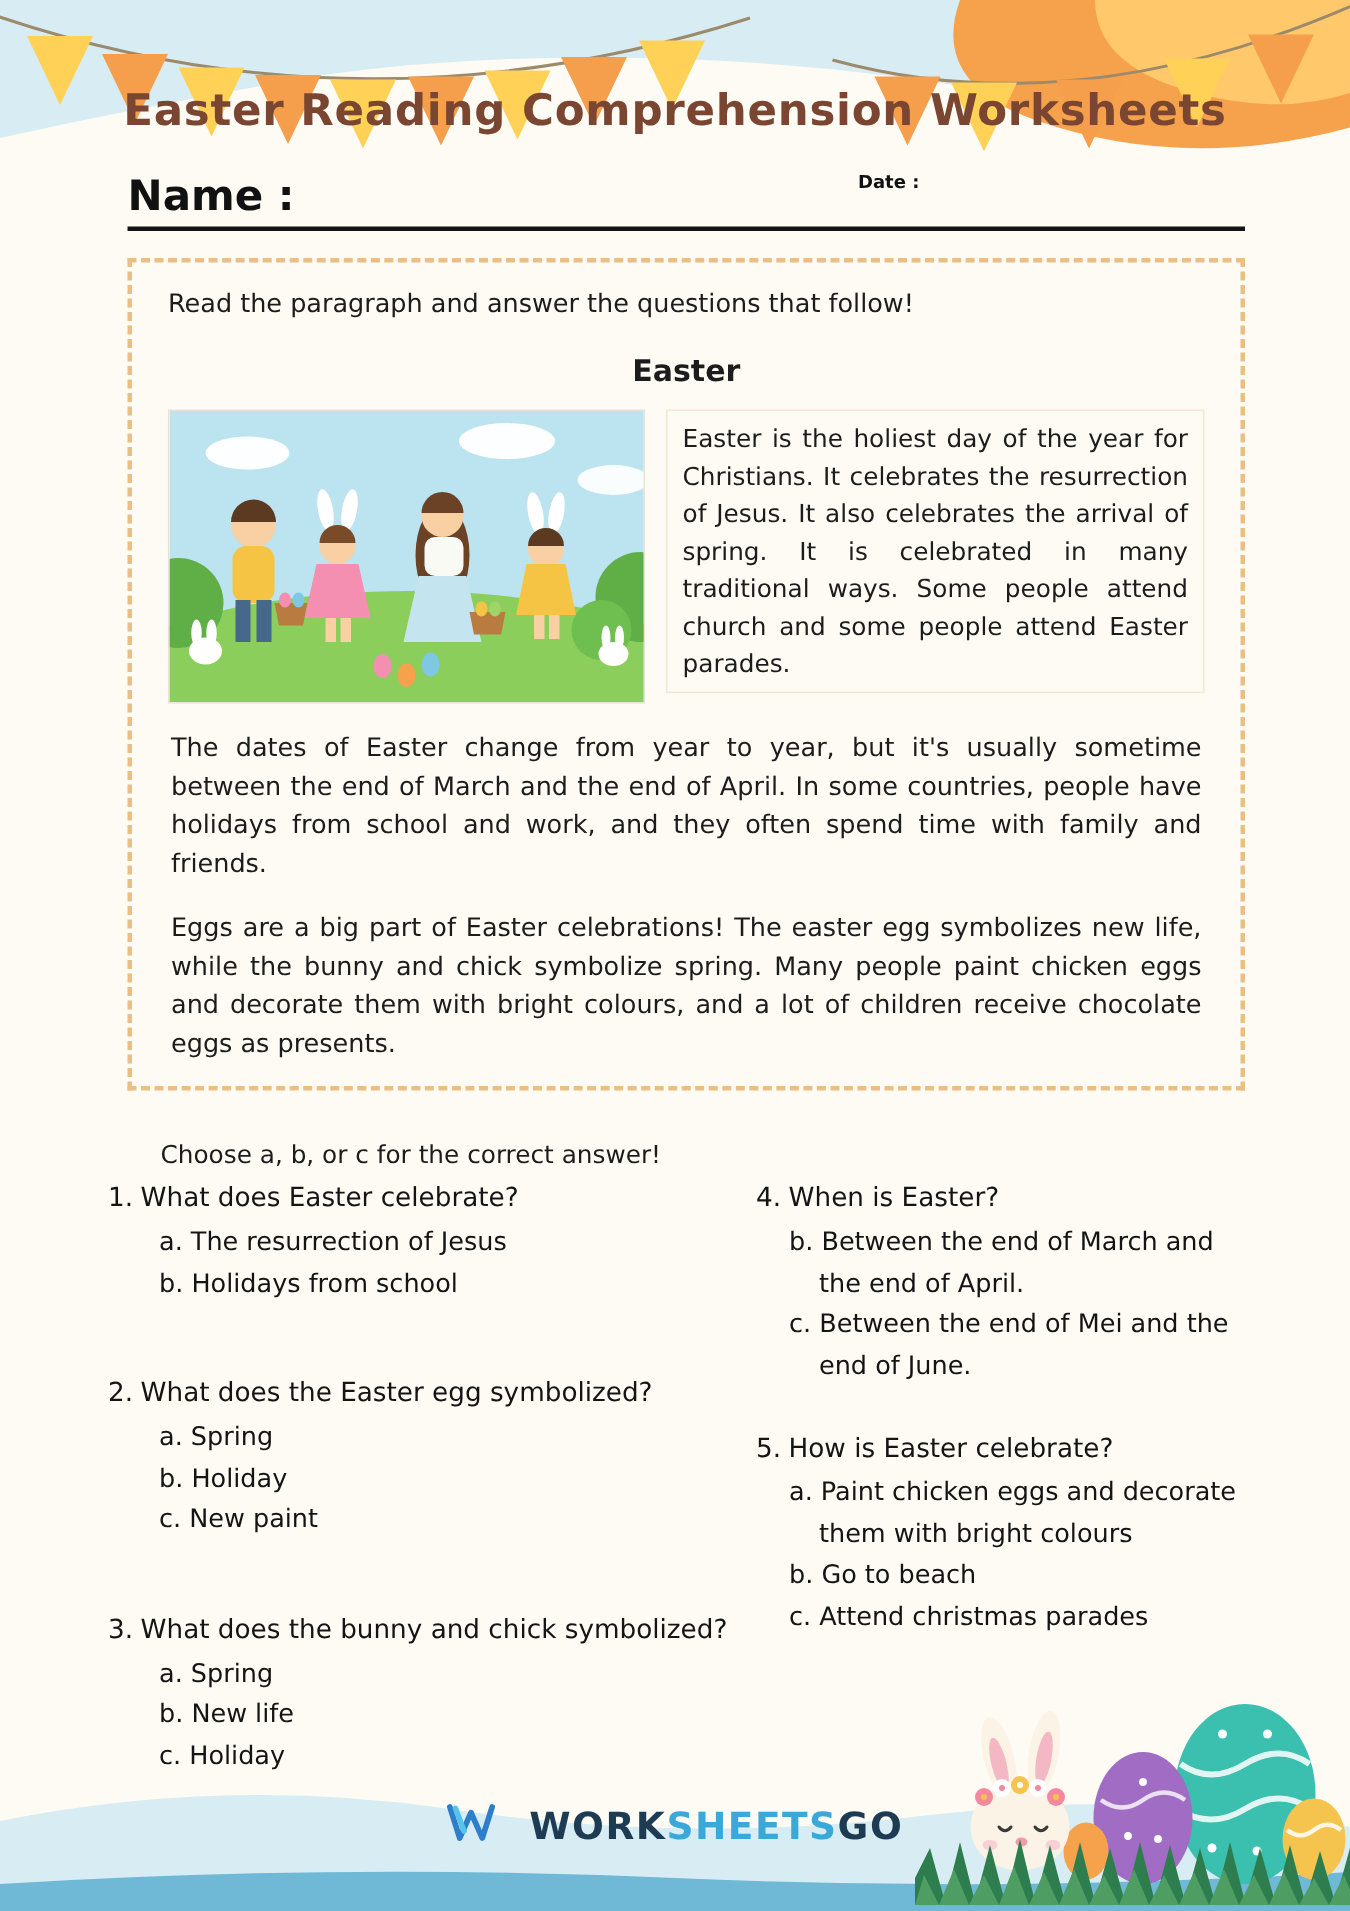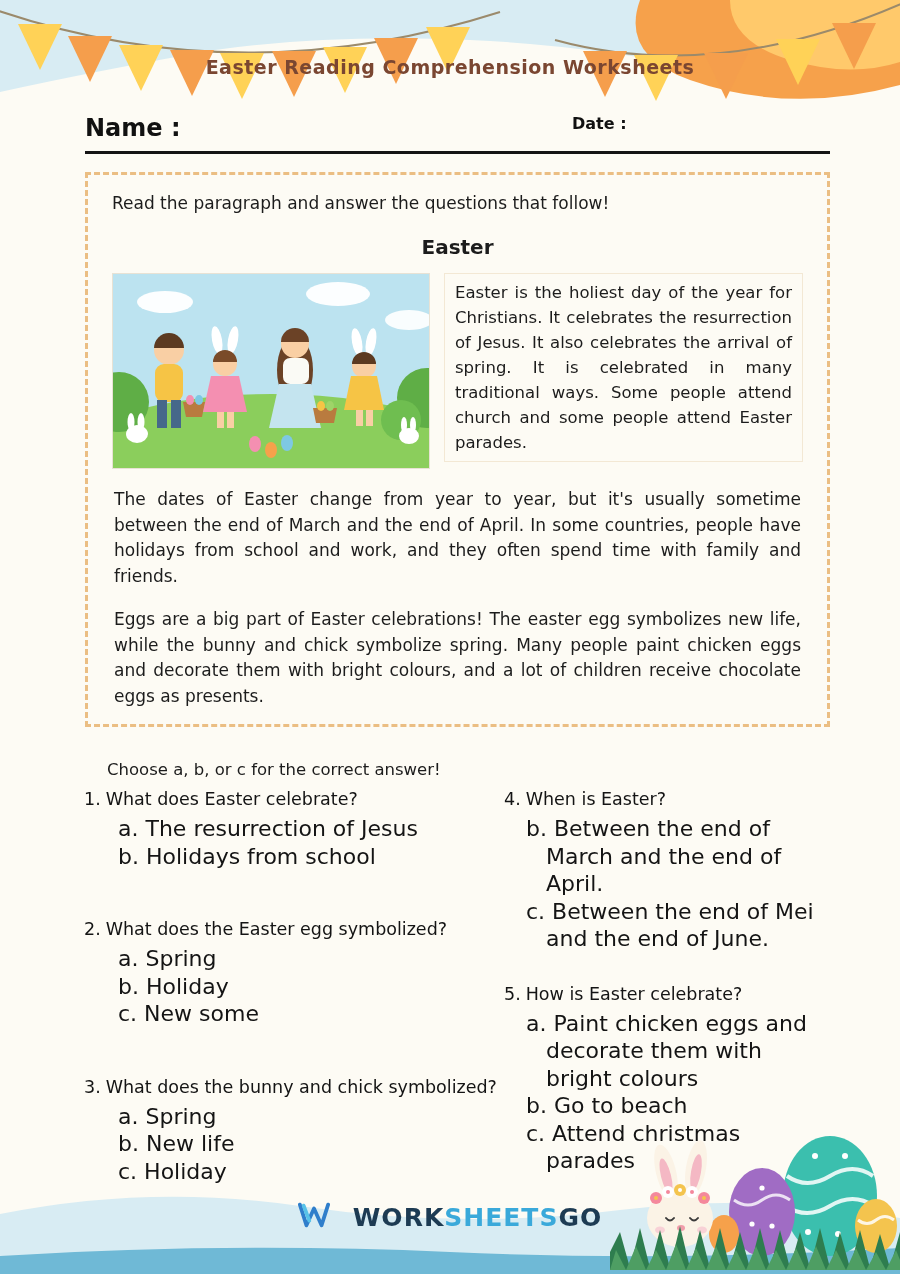--- a/index.html
+++ b/index.html
@@ -14,54 +14,54 @@
   .deco { position: absolute; pointer-events: none; }
   .top-wave    { top: 0; left: 0; }
   .orange-corner { top: 0; right: 0; }
   .bunting     { top: 0; left: 0; }
   .bottom-wave { bottom: 0; left: 0; }
   .easter-decoration { right: 0; bottom: 4px; }
 
   .page-title {
     position: absolute; top: 56px; left: 0; width: 100%;
     margin: 0; text-align: center;
-    font-size: 19px; font-weight: bold; color: #7A4631; letter-spacing: 0.5px;
+    font-size: 29px; font-weight: bold; color: #7A4631; letter-spacing: 0.5px;
   }
   .name-date { position: absolute; top: 114px; left: 85px; right: 70px; height: 28px; }
-  .name-label { position: absolute; left: 0; font-size: 24px; font-weight: bold; color: #111; }
-  .date-label { position: absolute; left: 487px; font-size: 16px; font-weight: bold; color: #111; }
+  .name-label { position: absolute; left: 0; font-size: 28px; font-weight: bold; color: #111; }
+  .date-label { position: absolute; left: 487px; font-size: 12px; font-weight: bold; color: #111; }
   .rule { position: absolute; top: 151px; left: 85px; width: 745px; height: 3px; background: #141414; }
 
   .passage-box {
     position: absolute; top: 172px; left: 85px; width: 745px; height: 555px;
     border: 3px dashed #EBBE83;
     padding: 12px 24px;
   }
   .passage-instruction { margin: 6px 0 0 0; font-size: 17px; color: #1c1c1c; }
   .passage-title { margin: 22px 0 14px 0; text-align: center; font-size: 20px; font-weight: bold; color: #1c1c1c; }
   .passage-row { display: flex; gap: 14px; align-items: flex-start; }
   .illustration-frame { flex: none; width: 318px; height: 196px; border: 1px solid #e8e2d4; overflow: hidden; }
   .para1-box {
     flex: 1; border: 1px solid #F3E8D4; padding: 6px 10px;
     font-size: 16.5px; line-height: 25px; text-align: justify; color: #1c1c1c;
   }
   .para { margin: 18px 2px 0 2px; font-size: 17px; line-height: 25.5px; text-align: justify; color: #1c1c1c; }
 
   .choose-instruction { position: absolute; top: 748px; left: 95px; margin: 12px; font-size: 16.5px; color: #1c1c1c; }
 
-  .questions { position: absolute; top: 786px; left: 84px; right: 58px; display: flex; }
+  .questions { position: absolute; top: 786px; left: 72px; right: 58px; display: flex; gap: 12px; }
   .q-col-left { width: 420px; flex: none; }
   .q-col-right { flex: 1; max-width: 322px; }
   .q-block { margin-bottom: 46px; }
   .q-col-right .q-block { margin-bottom: 28px; }
   .q-title { font-size: 17.5px; line-height: 26px; color: #141414; }
   .q-number { margin-right: 5px; }
   .q-options { margin: 3px 0 0 34px; }
   .q-col-right .q-options { margin-left: 22px; }
-  .q-option { font-size: 22px; line-height: 27.5px; color: #141414; padding-left: 20px; text-indent: -20px; }
+  .q-option { font-size: 17px; line-height: 27.5px; color: #141414; padding-left: 20px; text-indent: -20px; }
 
   .footer-logo {
     position: absolute; top: 1202px; left: 0; width: 100%;
     display: flex; justify-content: center; align-items: center; gap: 23px;
   }
   .logo-text { font-size: 25px; font-weight: bold; letter-spacing: 1px; }
   .logo-work, .logo-go { color: #1D3B53; }
   .logo-sheets { color: #3AA9DA; }
 </style>
 </head>
@@ -189,21 +189,21 @@
         </div>
       </div>
 
       <div class="q-block">
         <div class="q-title">
           <span class="q-number">2.</span><span>What does the Easter egg symbolized?</span>
         </div>
         <div class="q-options">
           <div class="q-option">a. Spring</div>
           <div class="q-option">b. Holiday</div>
-          <div class="q-option">c. New some</div>
+          <div class="q-option">c. New paint</div>
         </div>
       </div>
 
       <div class="q-block">
         <div class="q-title">
           <span class="q-number">3.</span><span>What does the bunny and chick symbolized?</span>
         </div>
         <div class="q-options">
           <div class="q-option">a. Spring</div>
           <div class="q-option">b. New life</div>

